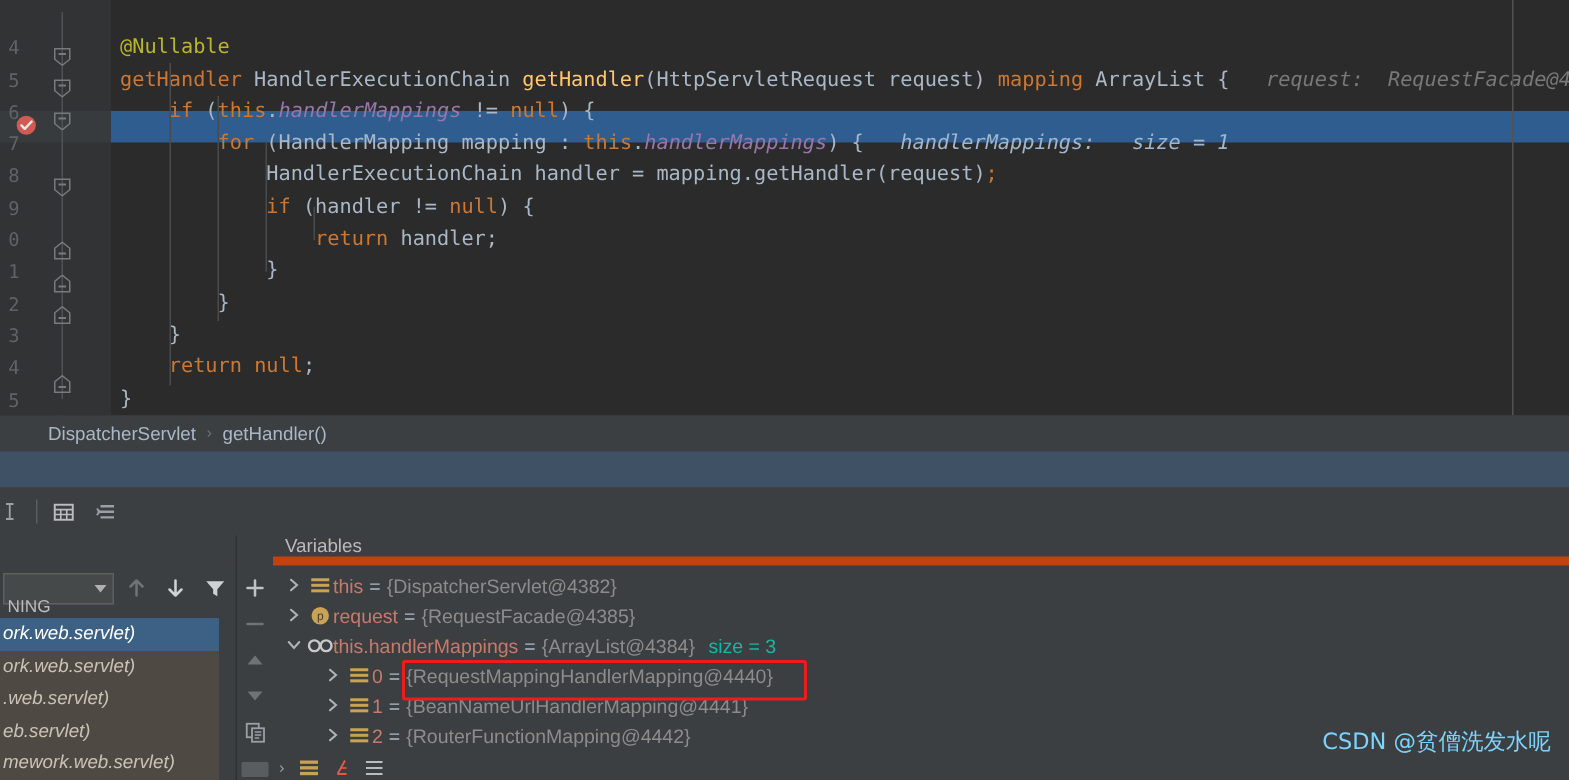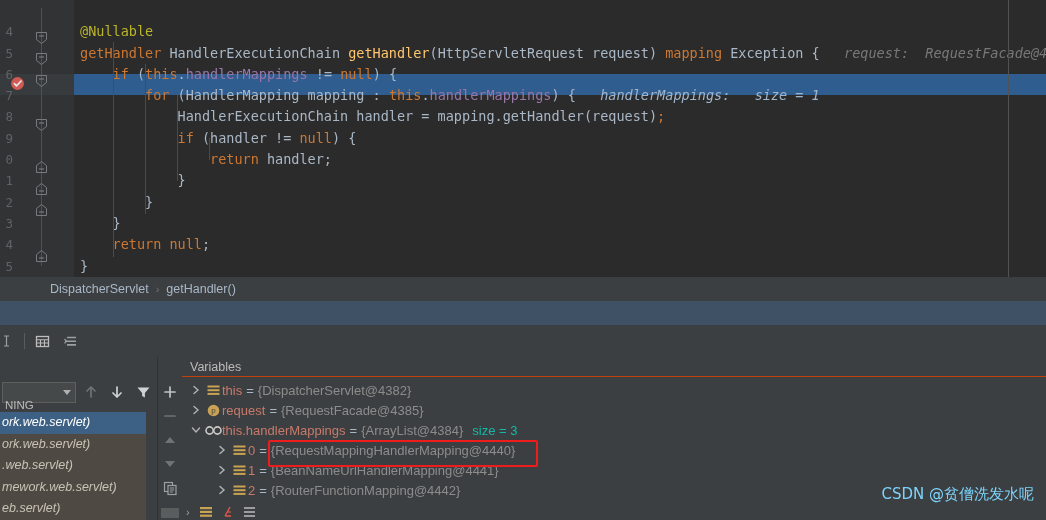--- a/index.html
+++ b/index.html
@@ -55,31 +55,31 @@
     position: absolute; width: 1px; background: #4b4b4b;
   }
   .vguide {
     position: absolute; left: 1008px; top: 0; width: 1px; height: 277px;
     background: #4f5355;
   }
 
   
   .kw   { color: #cc7832; }
   .pln  { color: #a9b7c6; }
-  .fld  { color: #9876aa; }
+  .fld  { color: #9876aa; font-style: italic; }
   .mth  { color: #ffc66d; }
   .ann  { color: #bbb529; }
   .hint { color: #787878; font-style: italic; }
   .hint-on { color: #9fb6cd; font-style: italic; }
 
   
   .breadcrumb {
     position: absolute; left: 0; top: 277px; width: 1046px; height: 24px;
     background: #3c3f41; display: flex; align-items: center;
-    padding-left: 50px; gap: 7px;
+    padding-left: 32px; gap: 7px;
   }
   .bc-text { color: #a9b7c6; font-size: 12.5px; }
   .bc-sep { color: #6e7479; font-size: 11px; }
   .bc-divider {
     position: absolute; left: 40px; top: 277px; width: 1px; height: 6px;
     background: #4e5254;
   }
 
   
   .stripe {
@@ -141,21 +141,21 @@
   .vt-ic { width: 22px; height: 22px; display:flex; align-items:center; justify-content:center; }
   .vt-thumb { position:absolute; left:3px; bottom:2px; width:18px; height:10px; background:#5a5d5e; border-radius:1px; }
 
   .vars-pane {
     position: absolute; left: 182px; top: 0; right: 0; height: 163px;
     background: #3c3f41;
   }
   .vars-header {
     height: 20px; width: 100%; background: #3c3f41;
     display: flex; align-items: center; padding-left: 8px;
-    border-bottom: 1px solid #c2410c;
+    border-bottom: 6px solid #c2410c;
   }
   .vars-header span { color: #bbbbbb; font-size: 12.5px; }
   .vars-body { position: relative; padding-top: 3px; }
   .var-row {
     height: 20px; display: flex; align-items: center;
     font-size: 13px; white-space: nowrap;
   }
   .twisty { width: 16px; display:flex; align-items:center; justify-content:center; }
   .vicon { width: 18px; display:flex; align-items:center; justify-content:center; }
   .vname { color: #c77a6b; }
@@ -263,21 +263,21 @@
           <path d="M4.3 7.6 l2.2 2.3 l4.6 -4.9" fill="none" stroke="#e8e8e8" stroke-width="1.6" stroke-linecap="round" stroke-linejoin="round"></path>
         </svg>
       </div>
     </div>
 
     <div class="hl-bar" style="top:74px;"></div>
 
     <div class="code-area" id="code-area">
         <div class="cl"></div>
         <div class="cl"><span class="ann">@Nullable</span></div>
-        <div class="cl"><span class="kw">getHandler </span><span class="pln">HandlerExecutionChain </span><span class="mth">getHandler</span><span class="pln">(HttpServletRequest request) </span><span class="kw">mapping </span><span class="pln">Exception {</span><span class="hint">   request:  RequestFacade@4385</span></div>
+        <div class="cl"><span class="kw">getHandler </span><span class="pln">HandlerExecutionChain </span><span class="mth">getHandler</span><span class="pln">(HttpServletRequest request) </span><span class="kw">mapping </span><span class="pln">ArrayList {</span><span class="hint">   request:  RequestFacade@4385</span></div>
         <div class="cl"><span class="pln">    </span><span class="kw">if</span><span class="pln"> (</span><span class="kw">this</span><span class="pln">.</span><span class="fld">handlerMappings</span><span class="pln"> != </span><span class="kw">null</span><span class="pln">) {</span></div>
         <div class="cl"><span class="pln">        </span><span class="kw">for</span><span class="pln"> (HandlerMapping mapping : </span><span class="kw">this</span><span class="pln">.</span><span class="fld">handlerMappings</span><span class="pln">) {</span><span class="hint-on">   handlerMappings:   size = 1</span></div>
         <div class="cl"><span class="pln">            HandlerExecutionChain handler = mapping.</span><span class="pln">getHandler</span><span class="pln">(request)</span><span class="kw">;</span></div>
         <div class="cl"><span class="pln">            </span><span class="kw">if</span><span class="pln"> (handler != </span><span class="kw">null</span><span class="pln">) {</span></div>
         <div class="cl"><span class="pln">                </span><span class="kw">return</span><span class="pln"> handler;</span></div>
         <div class="cl"><span class="pln">            }</span></div>
         <div class="cl"><span class="pln">        }</span></div>
         <div class="cl"><span class="pln">    }</span></div>
         <div class="cl"><span class="pln">    </span><span class="kw">return</span><span class="pln"> </span><span class="kw">null</span><span class="pln">;</span></div>
         <div class="cl"><span class="pln">}</span></div>
@@ -343,22 +343,22 @@
           <svg width="15" height="15" viewBox="0 0 15 15">
               <path d="M1.5 2.5 h12 l-4.6 5.4 v4.6 l-2.8 -1.6 v-3 z" fill="#cfd2d4"></path>
             </svg>
         </div>
       </div>
 
       <div class="frames-list" id="frames-list">
           <div class="frame-row sel">ork.web.servlet)</div>
           <div class="frame-row">ork.web.servlet)</div>
           <div class="frame-row">.web.servlet)</div>
+          <div class="frame-row">eb.servlet)</div>
           <div class="frame-row">mework.web.servlet)</div>
-          <div class="frame-row">eb.servlet)</div>
         </div>
     </div>
 
     <div class="left-divider"></div>
 
     <div class="var-toolbar">
       <div class="vt-ic">
         <svg width="14" height="14" viewBox="0 0 14 14">
             <path d="M7 2 v10 M2 7 h10" stroke="#c0c3c5" stroke-width="1.7" stroke-linecap="round"></path>
           </svg>

